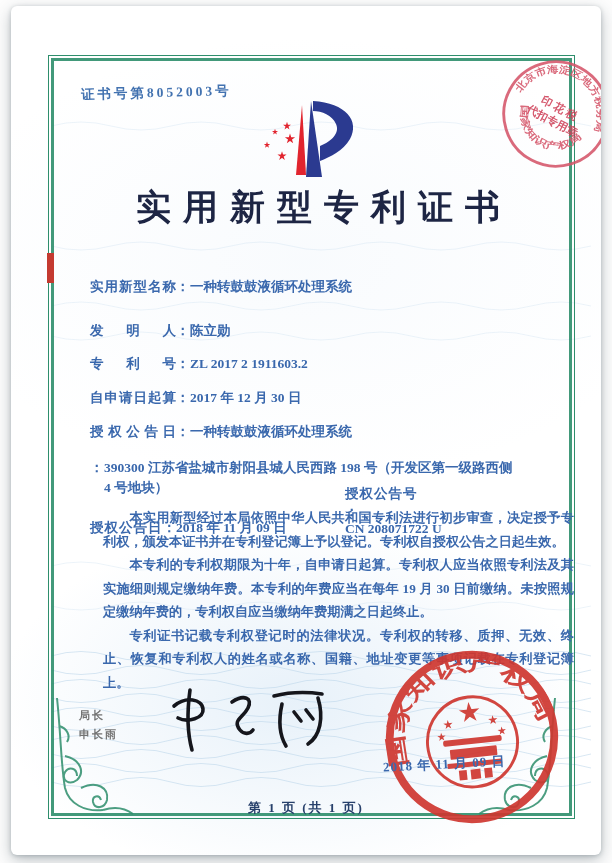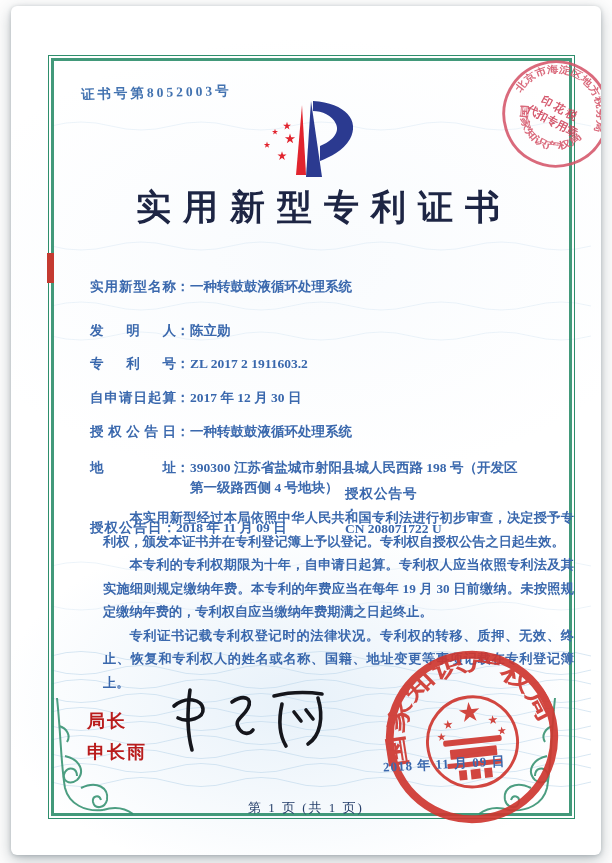--- a/index.html
+++ b/index.html
@@ -43,33 +43,33 @@
   .grant-row { position:absolute; top:479px; left:79px; width:470px; display:flex; color:#3a68ad; font-size:13.5px; font-weight:bold;align-items:flex-end; }
   .grant-left { display:flex; width:255px; }
   .grant-right { display:flex;flex-direction:column; }
   .g-label { white-space:nowrap; letter-spacing:1px; }
   .body-text {
     position:absolute; left:49px; top:500px; width:514px;
     color:#3a68ad; font-size:13.2px; line-height:1.78; text-align:justify; font-weight:bold;
   }
   .body-text p { text-indent:2em;margin-left:43px; }
   .director {
-    position:absolute; left:76px; top:700px; color:#b91c1c; font-size:18px;
+    position:absolute; left:68px; top:700px; color:#737373; font-size:11px;
     font-weight:bold; line-height:1.7; letter-spacing:2px;
   }
   .signature { position:absolute; left:145px; top:678px; }
   .seal-tax { position:absolute; left:487px; top:50px; }
   .seal-cnipa { position:absolute; left:368px; top:638px; }
   .seal-date {
     position:absolute; left:372px; top:748px; width:175px;
     color:#3a68ad; font-size:13px; font-weight:bold; transform:rotate(-3deg); letter-spacing:1px;
   }
   .footer {
     position:absolute; left:0; top:793px; width:100%; text-align:center;
-    color:#27406b; font-size:13px; font-weight:normal; letter-spacing:2px;
+    color:#27406b; font-size:13px; font-weight:bold; letter-spacing:2px;
   }
   .flourish { position:absolute; pointer-events:none; }
   .flourish.bl { left:40px; top:690px; }
   .flourish.br { right:40px; top:690px; transform:scaleX(-1); }
 </style>
 </head>
 <body>
 
 <div class="stage">
   <div class="page">
@@ -178,21 +178,20 @@
         <span class="flabel">自申请日起算</span>
           <span class="fcolon">：</span>
           <span class="fvalue">2017 年 12 月 30 日</span>
       </div>
       <div class="field" style="top:401px">
         <span class="flabel">授权公告日</span>
           <span class="fcolon">：</span>
           <span class="fvalue">一种转鼓鼓液循环处理系统</span>
       </div>
       <div class="field" style="top:437px; width:430px">
-        <span class="flabel">地址</span>
           <span class="fcolon">：</span>
           <span class="fvalue">390300 江苏省盐城市射阳县城人民西路 198 号（开发区第一级路西侧 4 号地块）</span>
       </div>
     </div>
 
     <div class="grant-row">
       <div class="grant-left">
         <span class="g-label">授权公告日</span>
           <span>：</span>
           <span>2018 年 11 月 09 日</span>

